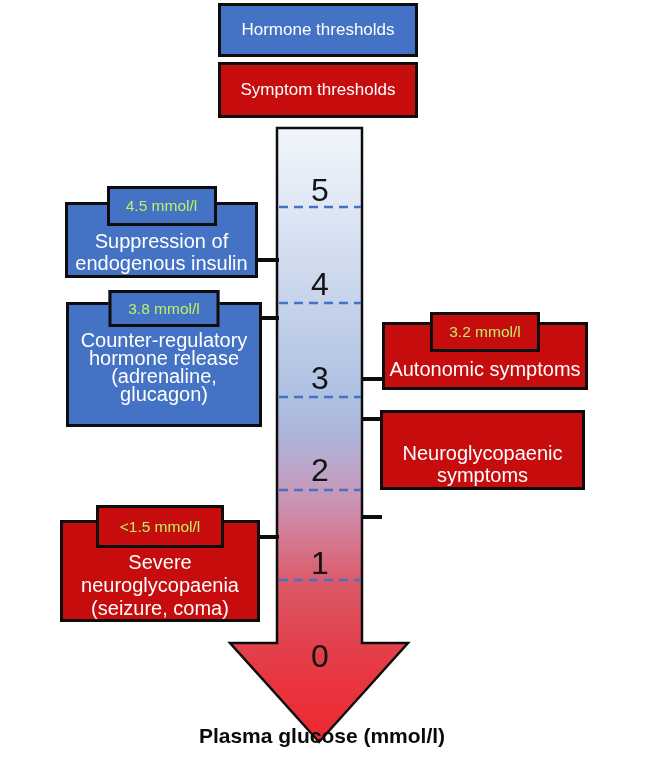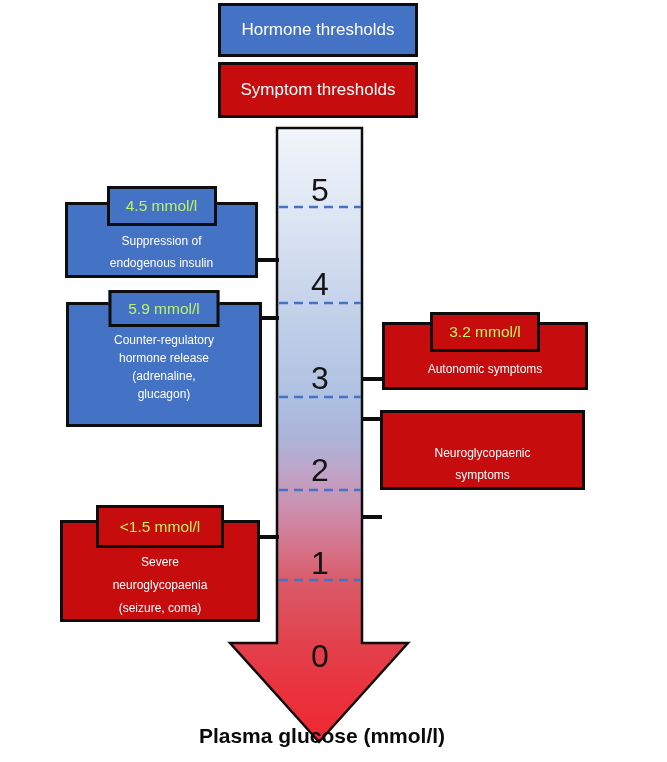--- a/index.html
+++ b/index.html
@@ -46,21 +46,21 @@
   .tbox.red{background:var(--red);}
   .vlabel{
     position:absolute;left:50%;transform:translateX(-50%);
     border:3px solid var(--ink);
     box-sizing:border-box;
     display:flex;align-items:center;justify-content:center;
     font-size:15.5px;color:#bef264;white-space:nowrap;
   }
   .vlabel.blue{background:var(--blue);}
   .vlabel.red{background:var(--red);}
-  .tbody{font-size:12px;}
+  .tbody{font-size:20px;}
 
   .caption{
     position:absolute;left:322px;top:724px;transform:translateX(-50%);
     font-size:21px;font-weight:bold;color:#0a0a0a;white-space:nowrap;text-align:center;
   }
 </style>
 </head>
 <body>
 
 <div class="canvas">
@@ -108,21 +108,21 @@
   <div class="connector" style="left:361px;top:377px;width:23px"></div>
   <div class="connector" style="left:361px;top:417px;width:21px"></div>
   <div class="connector" style="left:361px;top:515px;width:21px"></div>
 
   <div class="tbox blue" style="left:65px;top:202px;width:193px;height:76px">
     <div class="vlabel blue" style="top:-19px;width:110px;height:40px">4.5 mmol/l</div>
     <div class="tbody" style="padding-top:25px;line-height:22px">Suppression of<br>endogenous insulin</div>
   </div>
 
   <div class="tbox blue" style="left:66px;top:302px;width:196px;height:125px">
-    <div class="vlabel blue" style="top:-15px;width:111px;height:37px">5.9 mmol/l</div>
+    <div class="vlabel blue" style="top:-15px;width:111px;height:37px">3.8 mmol/l</div>
     <div class="tbody" style="padding-top:26px;line-height:18px">Counter-regulatory<br>hormone release<br>(adrenaline,<br>glucagon)</div>
   </div>
 
   <div class="tbox red" style="left:382px;top:322px;width:206px;height:68px">
     <div class="vlabel red" style="top:-13px;width:110px;height:40px">3.2 mmol/l</div>
     <div class="tbody" style="padding-top:33px;line-height:22px">Autonomic symptoms</div>
   </div>
 
   <div class="tbox red" style="left:380px;top:410px;width:205px;height:80px">
     <div class="tbody" style="padding-top:29px;line-height:22px">Neuroglycopaenic<br>symptoms</div>

